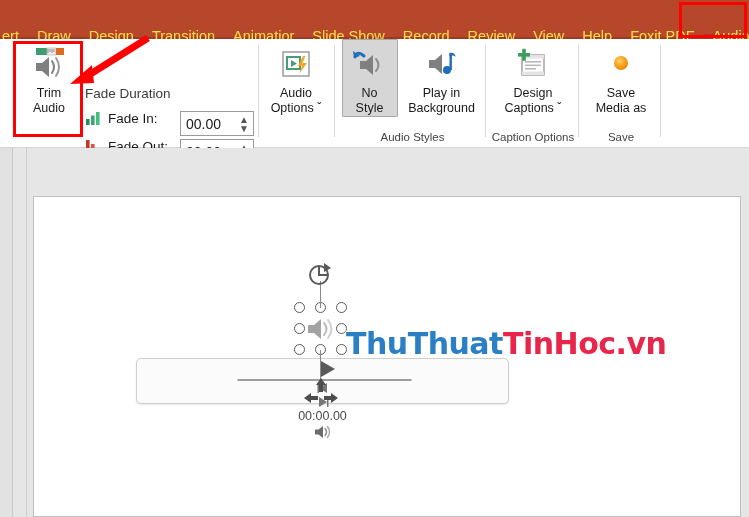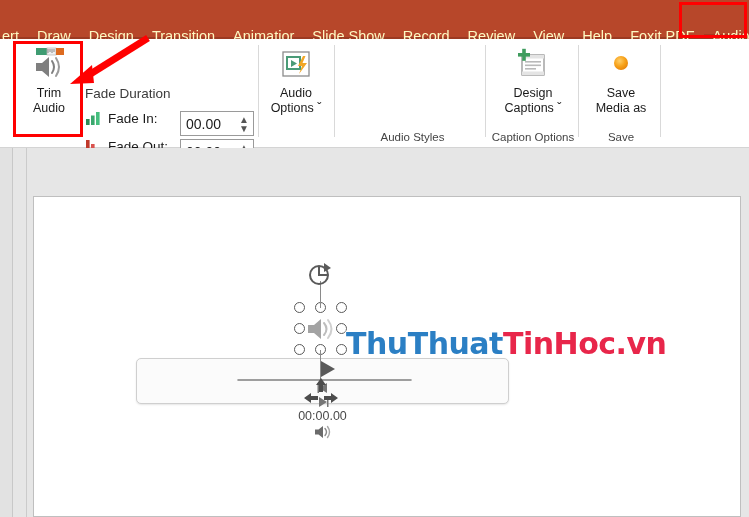--- a/index.html
+++ b/index.html
@@ -16,21 +16,21 @@
   .tabbar {
     position: absolute; left: 0; top: 0; width: 749px; height: 39px;
     background: #b7472a;
     display: flex; align-items: stretch;
     border-bottom: 2px solid #9c3a22;
   }
   .tab {
     position: relative;
     display: flex; align-items: center; justify-content: center;
     padding: 0 9px;
-    color: #fef9c3;
+    color: #fde047;
     font-size: 14.5px;
     white-space: nowrap;
     cursor: default;
     margin-top: 34px;
   }
   .tab + .tab::before {
     content: "";
     position: absolute; left: 0; top: 8px; bottom: 8px;
     width: 1px; background: rgba(255,255,255,0.45);
   }
@@ -311,20 +311,44 @@
             <div class="blabel" style="margin-top:0;"><span>Options</span> <span>ˇ</span></div>
           </div>
         </div>
         <div class="group-label"></div>
       </div>
 
       <div class="group-sep" style="left:334px;"></div>
 
       <div class="group" style="left:340px; width:145px;">
         <div class="group-body" style="gap:2px;">
+          <div class="big-btn pressed" style="width:56px;">
+            <div class="icon-slot">
+              <svg width="36" height="34" viewBox="0 0 36 34">
+                <path d="M8 14 L14 14 L21 8 L21 28 L14 22 L8 22 Z" fill="#7f7f7f"></path>
+                <path d="M24 12 Q29 18 24 24" stroke="#8e8e8e" stroke-width="2" fill="none" stroke-linecap="round"></path>
+                <path d="M12 9 Q5 3 3 10" stroke="#1f6fb8" stroke-width="3" fill="none" stroke-linecap="round"></path>
+                <path d="M1 4 L2 11 L8 9 Z" fill="#1f6fb8"></path>
+              </svg>
+            </div>
+            <div class="blabel">No</div>
+            <div class="blabel" style="margin-top:0;">Style</div>
+          </div>
+          <div class="big-btn wide">
+            <div class="icon-slot">
+              <svg width="36" height="34" viewBox="0 0 36 34">
+                <path d="M5 13 L11 13 L18 7 L18 27 L11 21 L5 21 Z" fill="#7f7f7f"></path>
+                <circle cx="23" cy="23" r="4" fill="#1f6fb8"></circle>
+                <rect x="25.5" y="6" width="2.4" height="17" fill="#1f6fb8"></rect>
+                <path d="M25.5 6 Q31 5 31.5 10 Q29 7.5 25.5 9.5 Z" fill="#1f6fb8"></path>
+              </svg>
+            </div>
+            <div class="blabel">Play in</div>
+            <div class="blabel" style="margin-top:0;">Background</div>
+          </div>
         </div>
         <div class="group-label">Audio Styles</div>
       </div>
 
       <div class="group-sep" style="left:485px;"></div>
 
       <div class="group" style="left:489px; width:88px;">
         <div class="group-body">
           <div class="big-btn wide">
             <div class="icon-slot">

